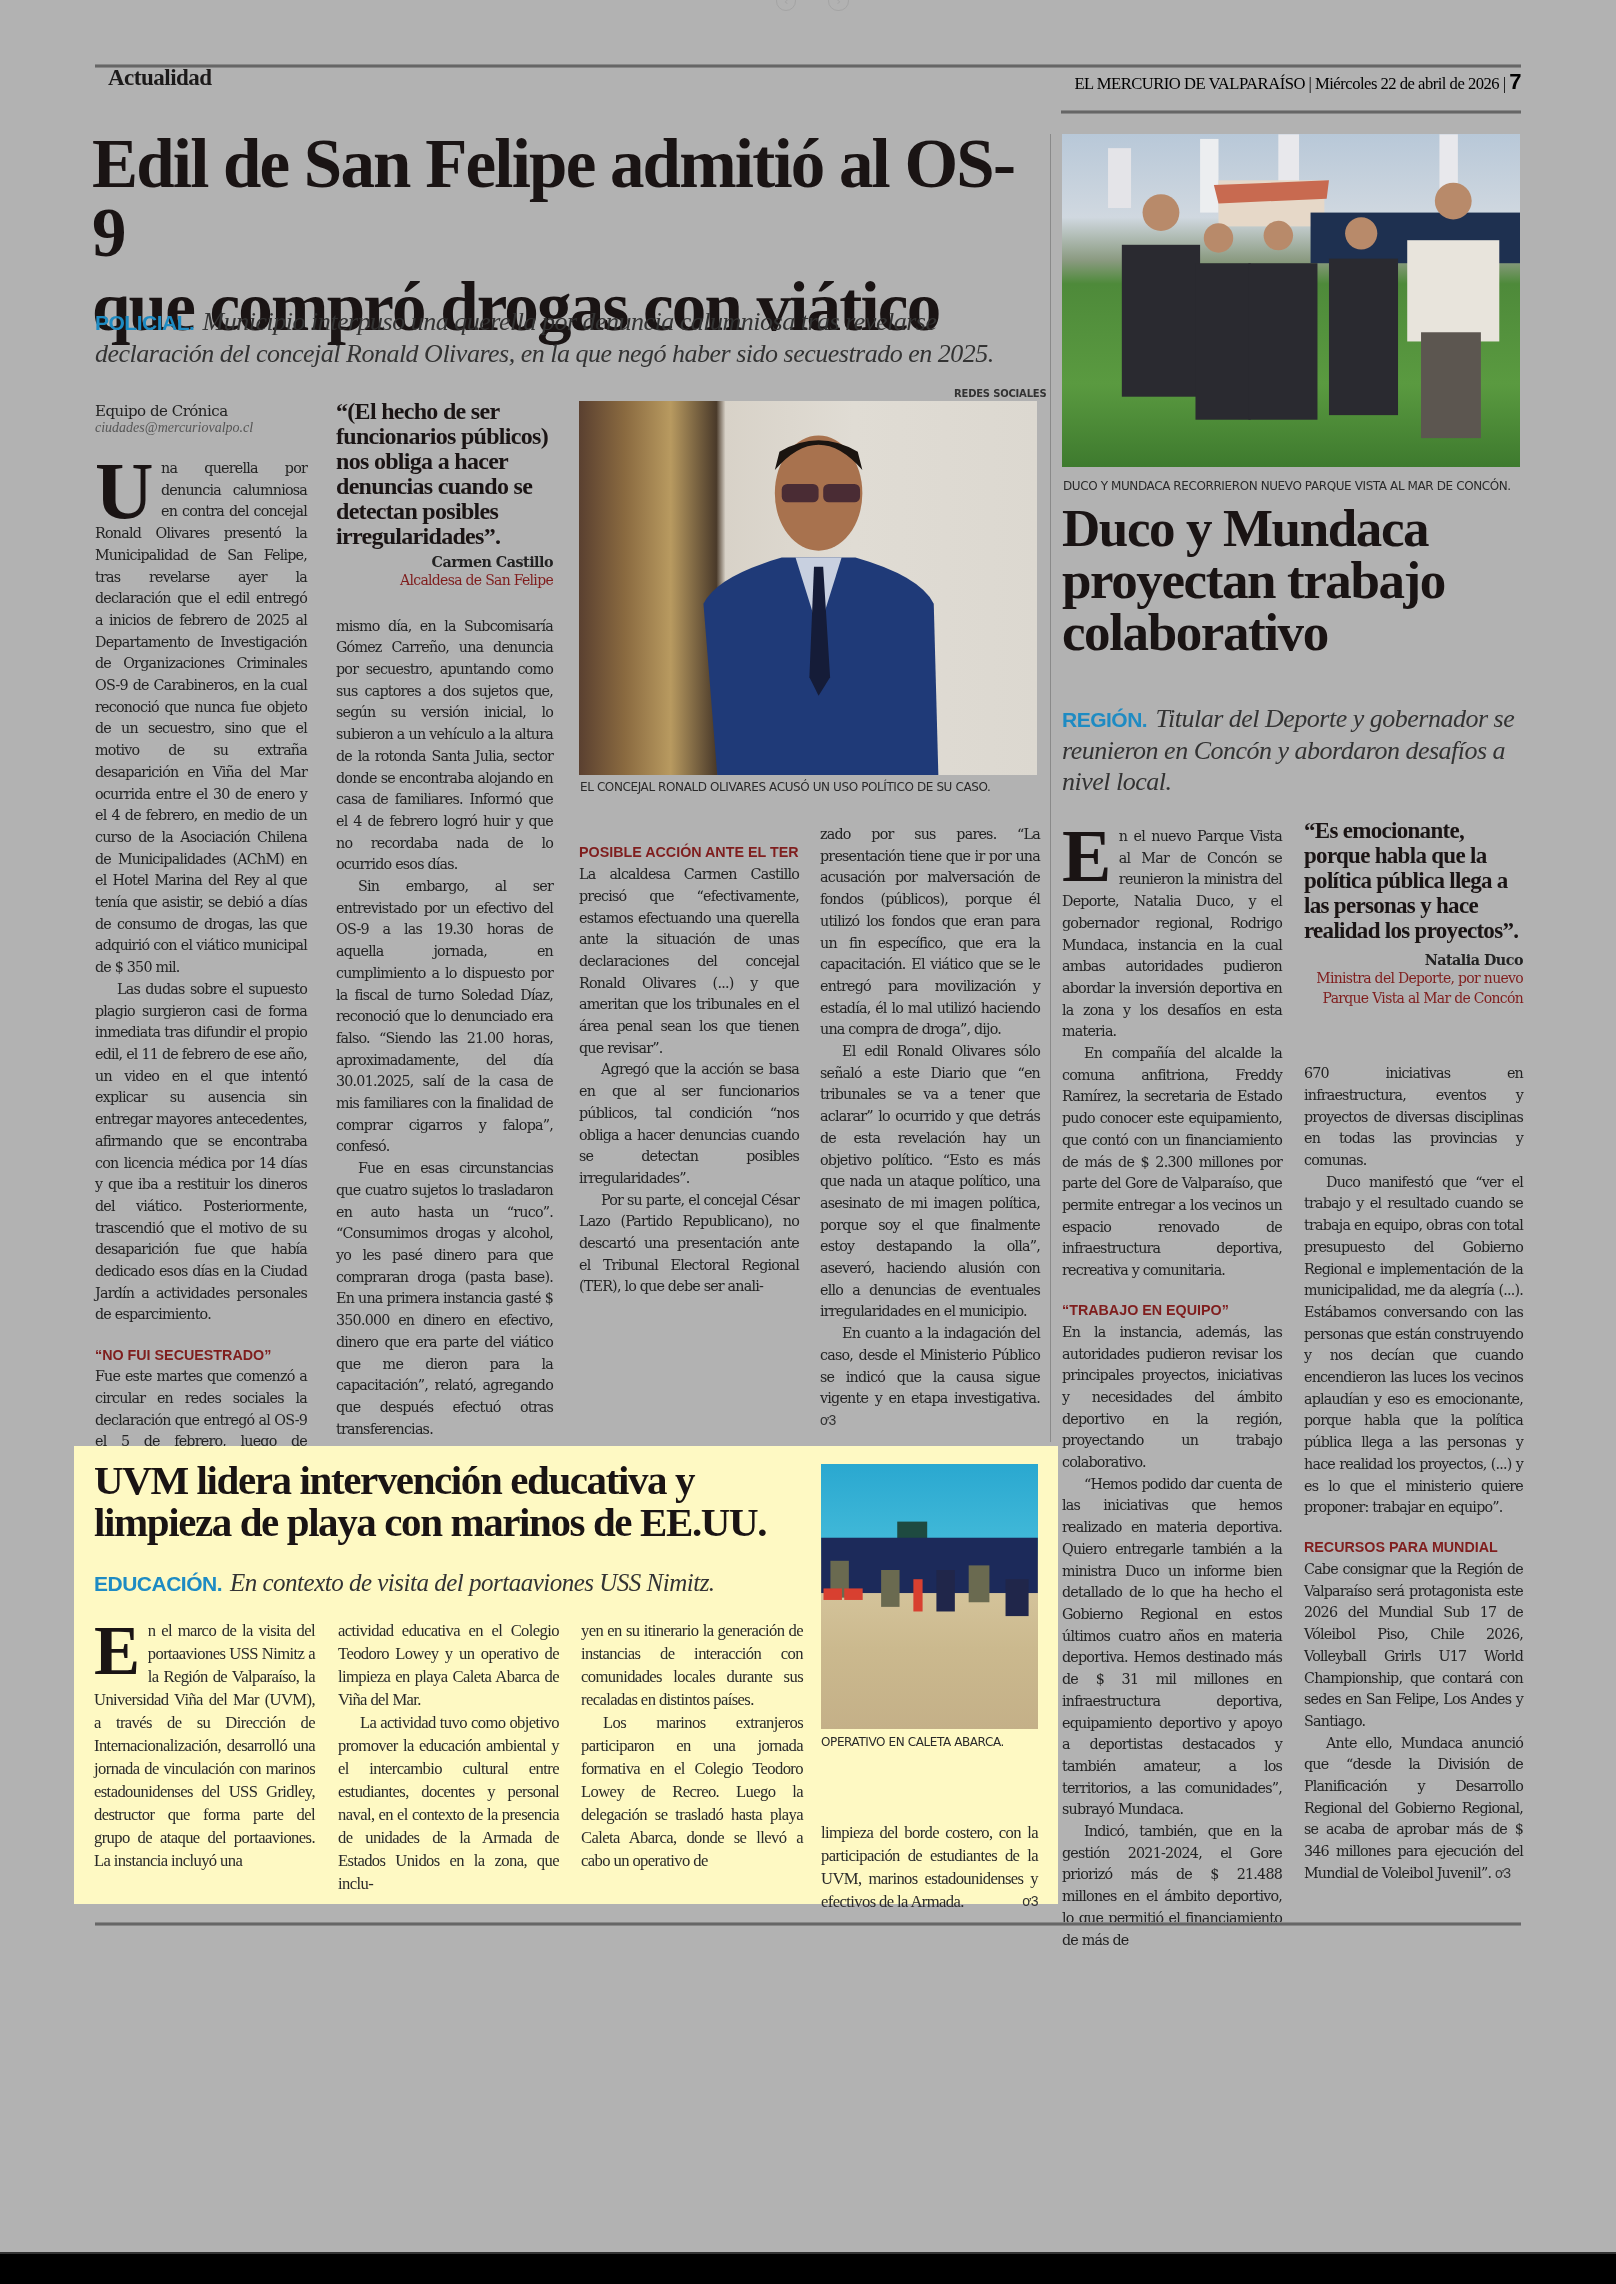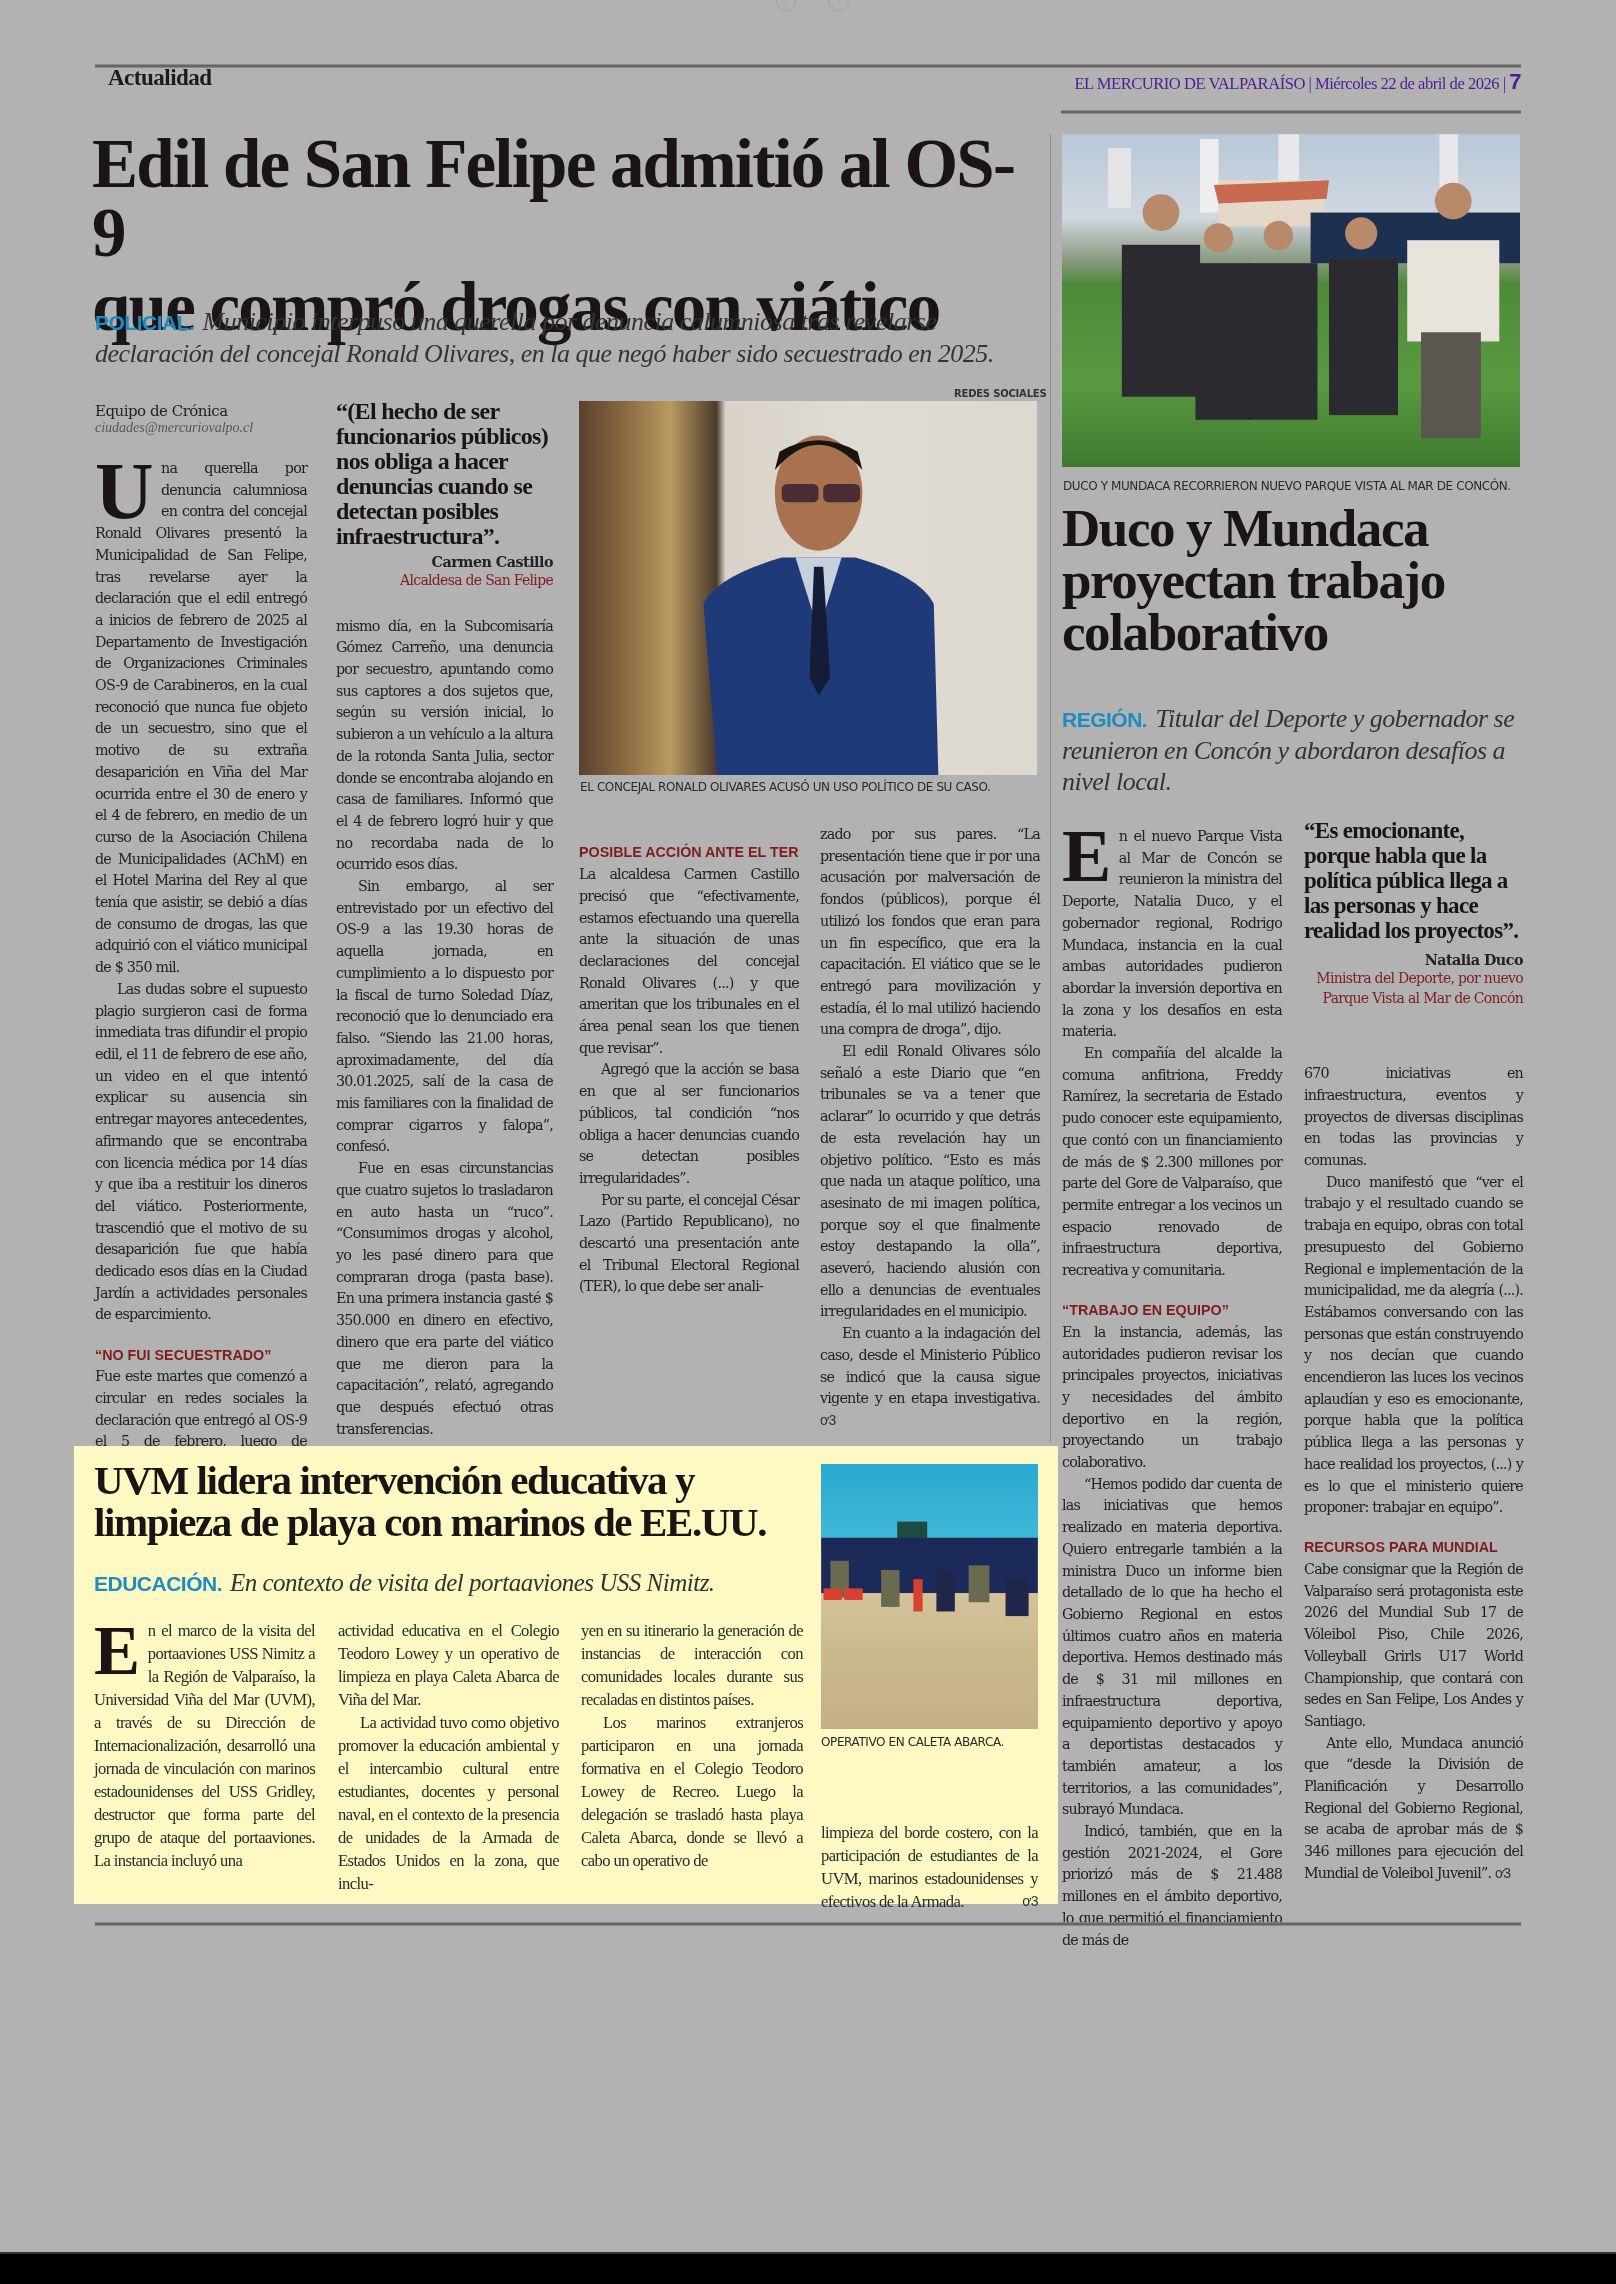--- a/index.html
+++ b/index.html
@@ -8,21 +8,21 @@
     background: #b2b2b2;
     font-family: "DejaVu Serif", serif;
     color: #1c1a1a;
   }
   .abs { position: absolute; }
   .nav-arrows { position: absolute; top: -9.2px; left: 776px; display: flex; gap: 32px; }
   .nav-btn { width: 18.4px; height: 18.4px; border: 1.4px solid #a4a4a4; border-radius: 50%; color: #a4a4a4;
     display: flex; align-items: center; justify-content: center; font-family: "DejaVu Sans", sans-serif; font-size: 11px; }
   .rule { position: absolute; left: 95px; width: 1426px; height: 2.3px; background: #666; border-top: 0.5px solid #888; border-bottom: 0.5px solid #888; }
   .section-label { position: absolute; left: 95px; top: 65px; font-family: "Liberation Serif", serif; font-weight: bold; font-size: 23px; color: #1c1a1a; letter-spacing: -0.5px; margin-left: 13px; }
-  .masthead { position: absolute; right: 95px; top: 69px; font-family: "Liberation Serif", serif; font-size: 16.6px; color: #4c1d95; letter-spacing: -0.5px; }
+  .masthead { position: absolute; right: 95px; top: 69px; font-family: "Liberation Serif", serif; font-size: 16.6px; color: #000000; letter-spacing: -0.5px; }
   .masthead .pg { font-weight: bold; font-size: 22px; font-family: "Liberation Sans", sans-serif; }
   .headline { font-family: "Liberation Serif", serif; font-weight: bold; color: #1a1414; letter-spacing: -1.8px; line-height: 1.0; }
   .kicker { font-family: "Liberation Sans", sans-serif; font-weight: bold; color: #1e8bc3; font-style: normal; letter-spacing: -0.5px; }
   .deck { font-family: "Liberation Serif", serif; font-style: italic; color: #333; letter-spacing: -0.5px; }
   .body-text { font-family: "DejaVu Serif", serif; font-size: 14.3px; line-height: 21.7px; color: #222; text-align: justify; letter-spacing: -0.8px; hyphens: manual; }
   .body-text p { margin: 0; text-indent: 22px; }
   .body-text p.noindent { text-indent: 0; }
   .subhead { font-family: "Liberation Sans", sans-serif; font-weight: bold; color: #7f1d1d; font-size: 14.3px; line-height: 21.7px; margin-top: 18.4px; letter-spacing: 0; }
   .dropcap { float: left; font-family: "Liberation Serif", serif; font-weight: bold; font-size: 81px; line-height: 60px; margin: 2.8px 8.3px 0 0; color: #1a1414; }
   .byline-name { font-family: "DejaVu Serif", serif; font-size: 15px; color: #222; letter-spacing: -0.5px; }
@@ -74,21 +74,21 @@
   <div class="byline-mail">ciudades@mercuriovalpo.cl</div>
   <div class="body-text" style="margin-top:22px;">
     <p class="noindent"><span class="dropcap">U</span><span>na querella por denuncia calumniosa en contra del concejal Ronald Olivares presentó la Municipalidad de San Felipe, tras revelarse ayer la declaración que el edil entregó a inicios de febrero de 2025 al Departamento de Investigación de Organizaciones Criminales OS-9 de Carabineros, en la cual reconoció que nunca fue objeto de un secuestro, sino que el motivo de su extraña desaparición en Viña del Mar ocurrida entre el 30 de enero y el 4 de febrero, en medio de un curso de la Asociación Chilena de Municipalidades (AChM) en el Hotel Marina del Rey al que tenía que asistir, se debió a días de consumo de drogas, las que adquirió con el viático municipal de $ 350 mil.</span></p>
     <p>Las dudas sobre el supuesto plagio surgieron casi de forma inmediata tras difundir el propio edil, el 11 de febrero de ese año, un video en el que intentó explicar su ausencia sin entregar mayores antecedentes, afirmando que se encontraba con licencia médica por 14 días y que iba a restituir los dineros del viático. Posteriormente, trascendió que el motivo de su desaparición fue que había dedicado esos días en la Ciudad Jardín a actividades personales de esparcimiento.</p>
     <div class="subhead">“NO FUI SECUESTRADO”</div>
     <p class="noindent">Fue este martes que comenzó a circular en redes sociales la declaración que entregó al OS-9 el 5 de febrero, luego de efectuar ese</p>
   </div>
 </div>
 
 <div class="abs" style="left:336px; top:399px; width:217px;">
-  <div class="pullquote">“(El hecho de ser funcionarios públicos) nos obliga a hacer denuncias cuando se detectan posibles infraestructura”.</div>
+  <div class="pullquote">“(El hecho de ser funcionarios públicos) nos obliga a hacer denuncias cuando se detectan posibles irregularidades”.</div>
   <div class="pq-name" style="margin-top:4.6px;">Carmen Castillo</div>
   <div class="pq-role">Alcaldesa de San Felipe</div>
   <div class="body-text" style="margin-top:26px;">
     <p class="noindent">mismo día, en la Subcomisaría Gómez Carreño, una denuncia por secuestro, apuntando como sus captores a dos sujetos que, según su versión inicial, lo subieron a un vehículo a la altura de la rotonda Santa Julia, sector donde se encontraba alojando en casa de familiares. Informó que el 4 de febrero logró huir y que no recordaba nada de lo ocurrido esos días.</p>
     <p>Sin embargo, al ser entrevistado por un efectivo del OS-9 a las 19.30 horas de aquella jornada, en cumplimiento a lo dispuesto por la fiscal de turno Soledad Díaz, reconoció que lo denunciado era falso. “Siendo las 21.00 horas, aproximadamente, del día 30.01.2025, salí de la casa de mis familiares con la finalidad de comprar cigarros y falopa”, confesó.</p>
     <p>Fue en esas circunstancias que cuatro sujetos lo trasladaron en auto hasta un “ruco”. “Consumimos drogas y alcohol, yo les pasé dinero para que compraran droga (pasta base). En una primera instancia gasté $ 350.000 en dinero en efectivo, dinero que era parte del viático que me dieron para la capacitación”, relató, agregando que después efectuó otras transferencias.</p>
   </div>
 </div>
 
 <div class="abs credit" style="left:954px; top:388px;">REDES SOCIALES</div>

